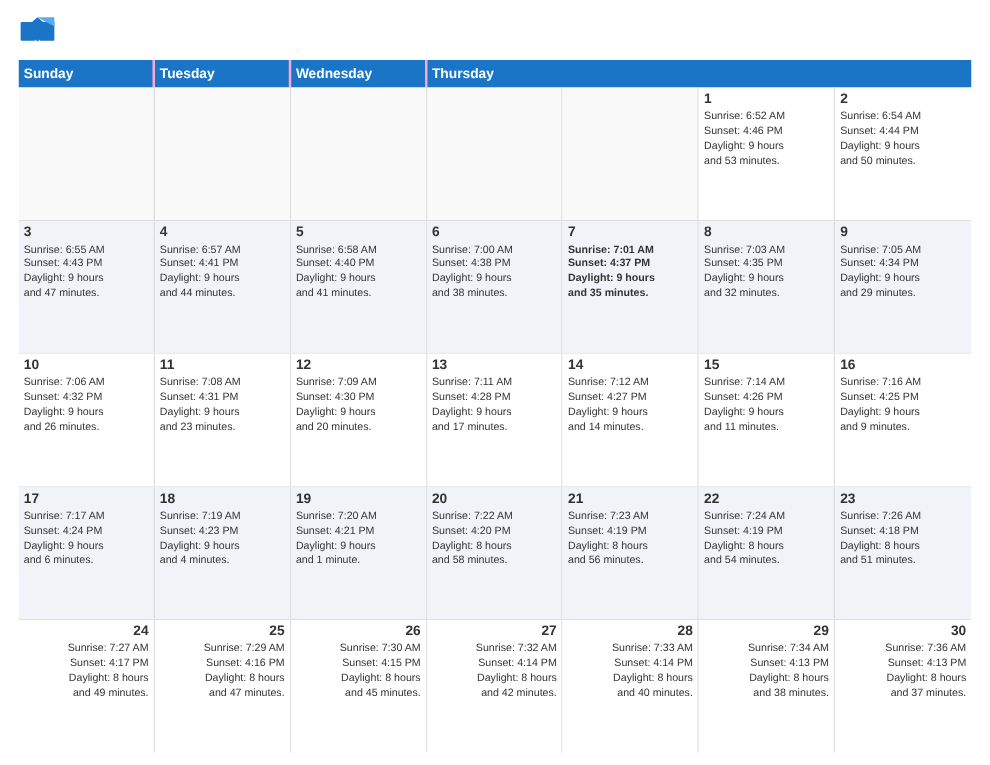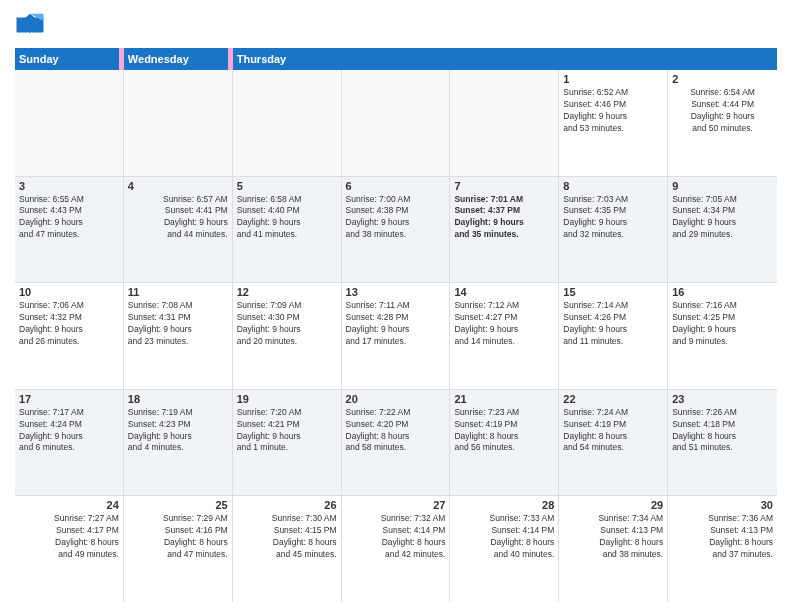--- a/index.html
+++ b/index.html
@@ -12,21 +12,21 @@
     .logo { display: flex; align-items: center; }
     .logo-icon { width: 30px; height: 30px; position: relative; margin-right: 2px; }
     
     .title-area { text-align: right; }
     .month-title { font-size: 32px; font-weight: 300; color: #333; }
     .location { font-size: 14px; color: #555; }
     
     .calendar { flex: 1; display: flex; flex-direction: column; }
     
     .cal-header { display: grid; grid-template-columns: repeat(7, 1fr); background: #1a75c7; }
-    .cal-header-cell { color: #fff; font-size: 11px; font-weight: bold; padding: 5px 4px; text-align: left; border-right: 5px solid #f9a8d4; }
+    .cal-header-cell { color: #fff; font-size: 11px; font-weight: bold; padding: 5px 4px; text-align: left; border-right: 2px solid #f9a8d4; }
     .cal-header-cell:last-child { border-right: none; }
     
     .cal-body { flex: 1; display: flex; flex-direction: column; }
     .cal-row { display: grid; grid-template-columns: repeat(7, 1fr); flex: 1; border-bottom: 1px solid #ddd; }
     .cal-row:last-child { border-bottom: none; text-align: right; }
     
     .cal-cell { border-right: 1px solid #ddd; padding: 3px 4px; font-size: 9px; color: #333; min-height: 80px; background: #fff; }
     .cal-cell:last-child { border-right: none; }
     .cal-cell.empty { background: #f9f9f9; }
     .cal-cell.alt-row { background: #f0f4f8; }
@@ -53,56 +53,57 @@
     </div>
     <div class="title-area">
       <div class="month-title"></div>
       <div class="location"></div>
     </div>
   </div>
 
   <div class="calendar">
     <div class="cal-header">
     <div class="cal-header-cell">Sunday</div>
+        <div class="cal-header-cell">Tuesday</div>
         <div class="cal-header-cell">Wednesday</div>
         <div class="cal-header-cell">Thursday</div>
       </div>
     <div class="cal-body">
     <div class="cal-row">
           <div class="cal-cell empty"></div>
           <div class="cal-cell empty"></div>
           <div class="cal-cell empty"></div>
           <div class="cal-cell empty"></div>
           <div class="cal-cell empty"></div>
           <div class="cal-cell">
             <div class="day-num">1</div>
             <div class="day-info" style="white-space: pre-line;">Sunrise: 6:52 AM
 Sunset: 4:46 PM
 Daylight: 9 hours
 and 53 minutes.</div>
           </div>
           <div class="cal-cell">
             <div class="day-num">2</div>
-            <div class="day-info" style="white-space: pre-line; text-align: center;">Sunrise: 6:54 AM
+            <div class="day-info" style="white-space: pre-line;">Sunrise: 6:54 AM
 Sunset: 4:44 PM
 Daylight: 9 hours
 and 50 minutes.</div>
           </div>
         </div>
         <div class="cal-row">
           <div class="cal-cell alt-row">
             <div class="day-num">3</div>
             <div class="day-info" style="white-space: pre-line;">Sunrise: 6:55 AM
 Sunset: 4:43 PM
 Daylight: 9 hours
 and 47 minutes.</div>
           </div>
           <div class="cal-cell alt-row">
             <div class="day-num">4</div>
-            <div class="day-info" style="white-space: pre-line; text-align: right;">Sunrise: 6:57 AM
+            <div class="day-info" style="white-space: pre-line;">Sunrise: 6:57 AM
 Sunset: 4:41 PM
 Daylight: 9 hours
 and 44 minutes.</div>
           </div>
           <div class="cal-cell alt-row">
             <div class="day-num">5</div>
             <div class="day-info" style="white-space: pre-line;">Sunrise: 6:58 AM
 Sunset: 4:40 PM
 Daylight: 9 hours
 and 41 minutes.</div>

